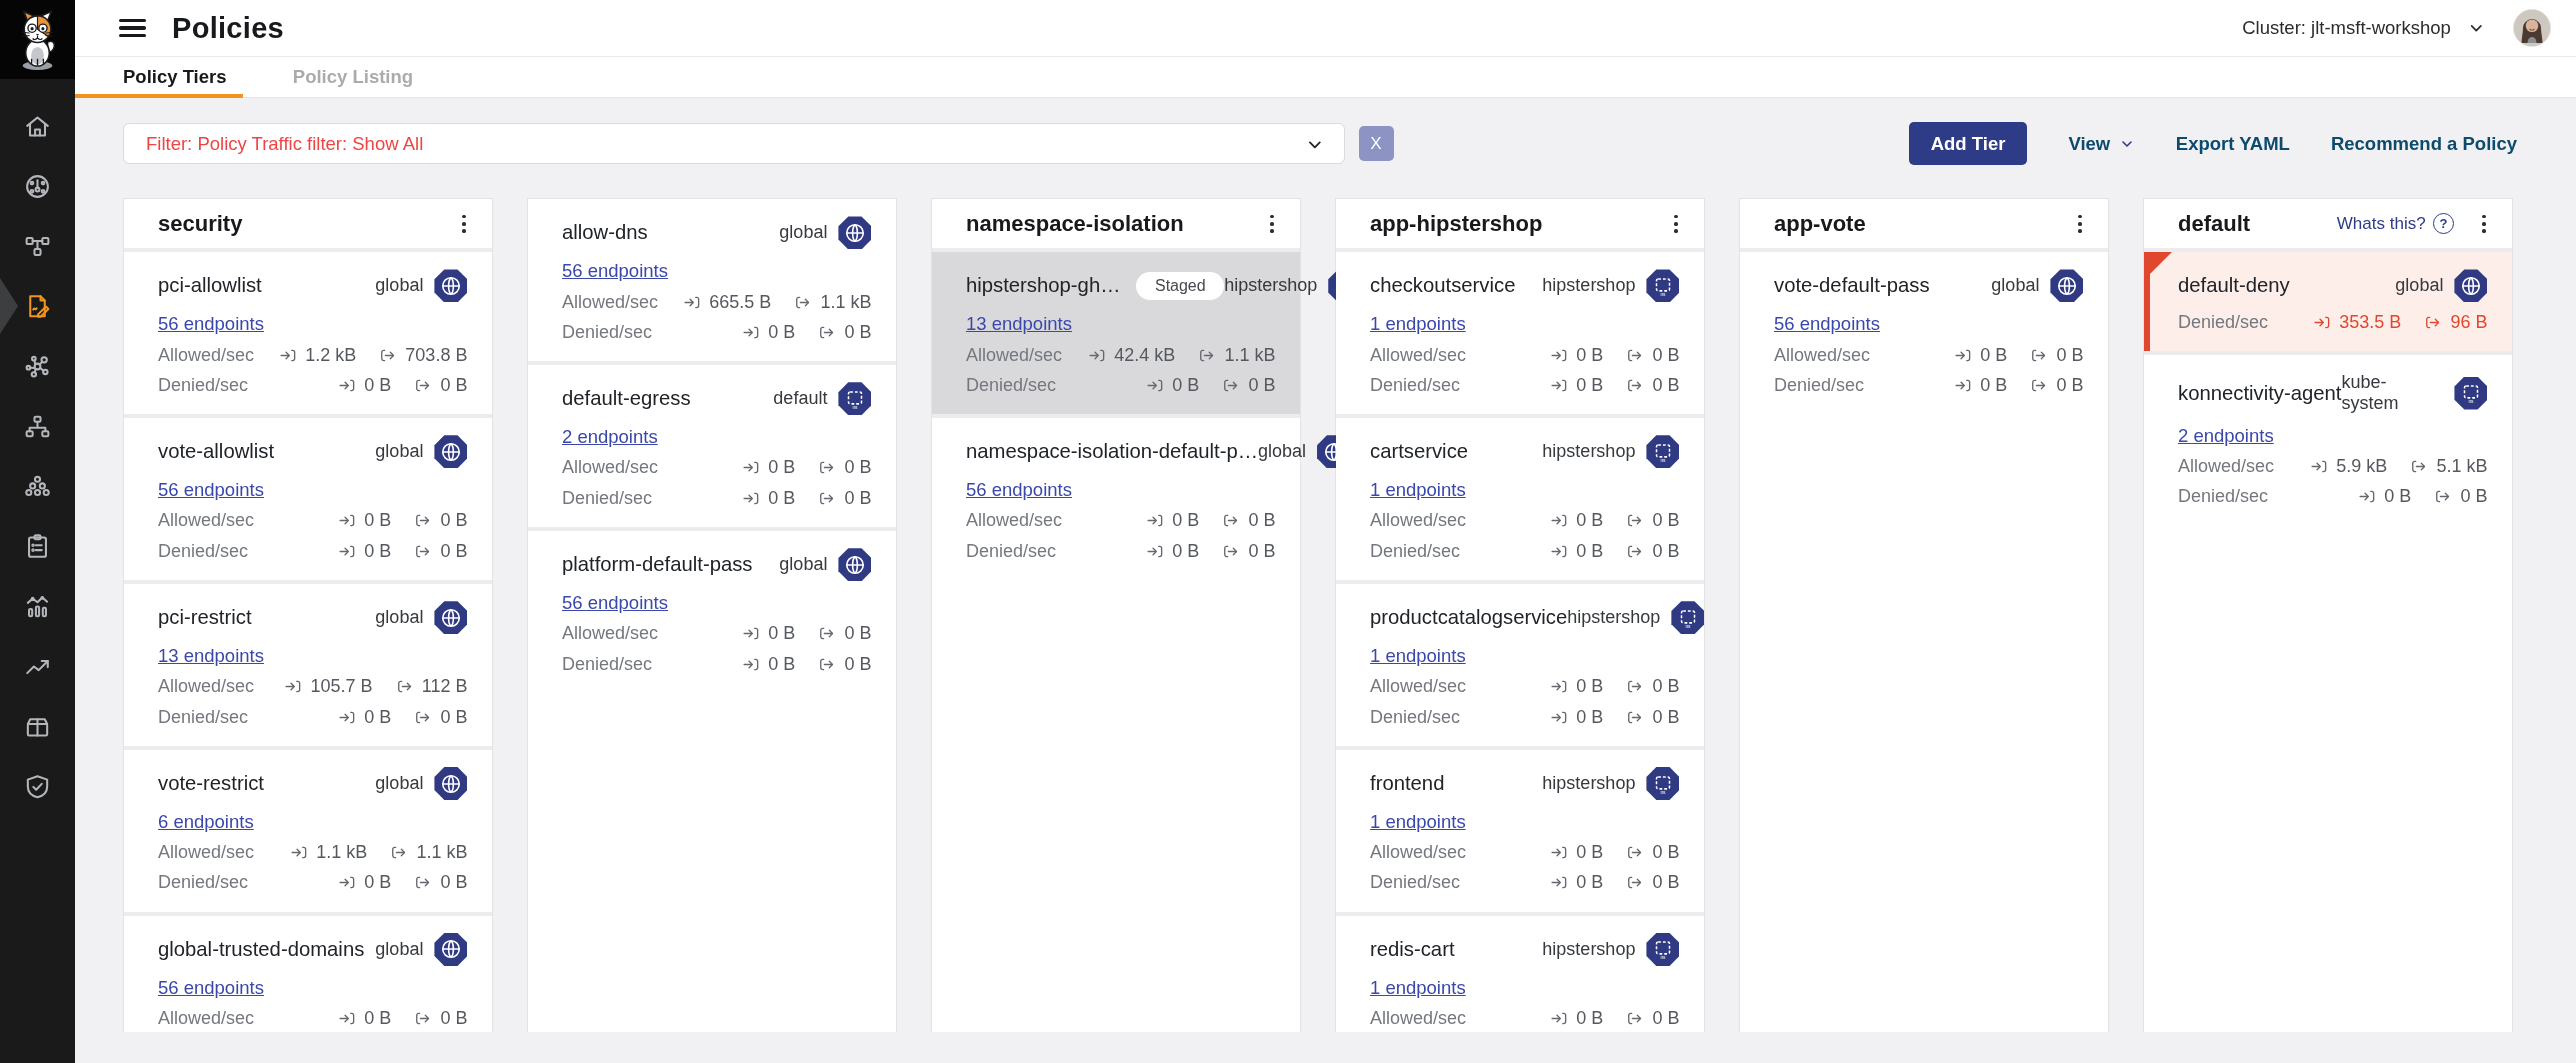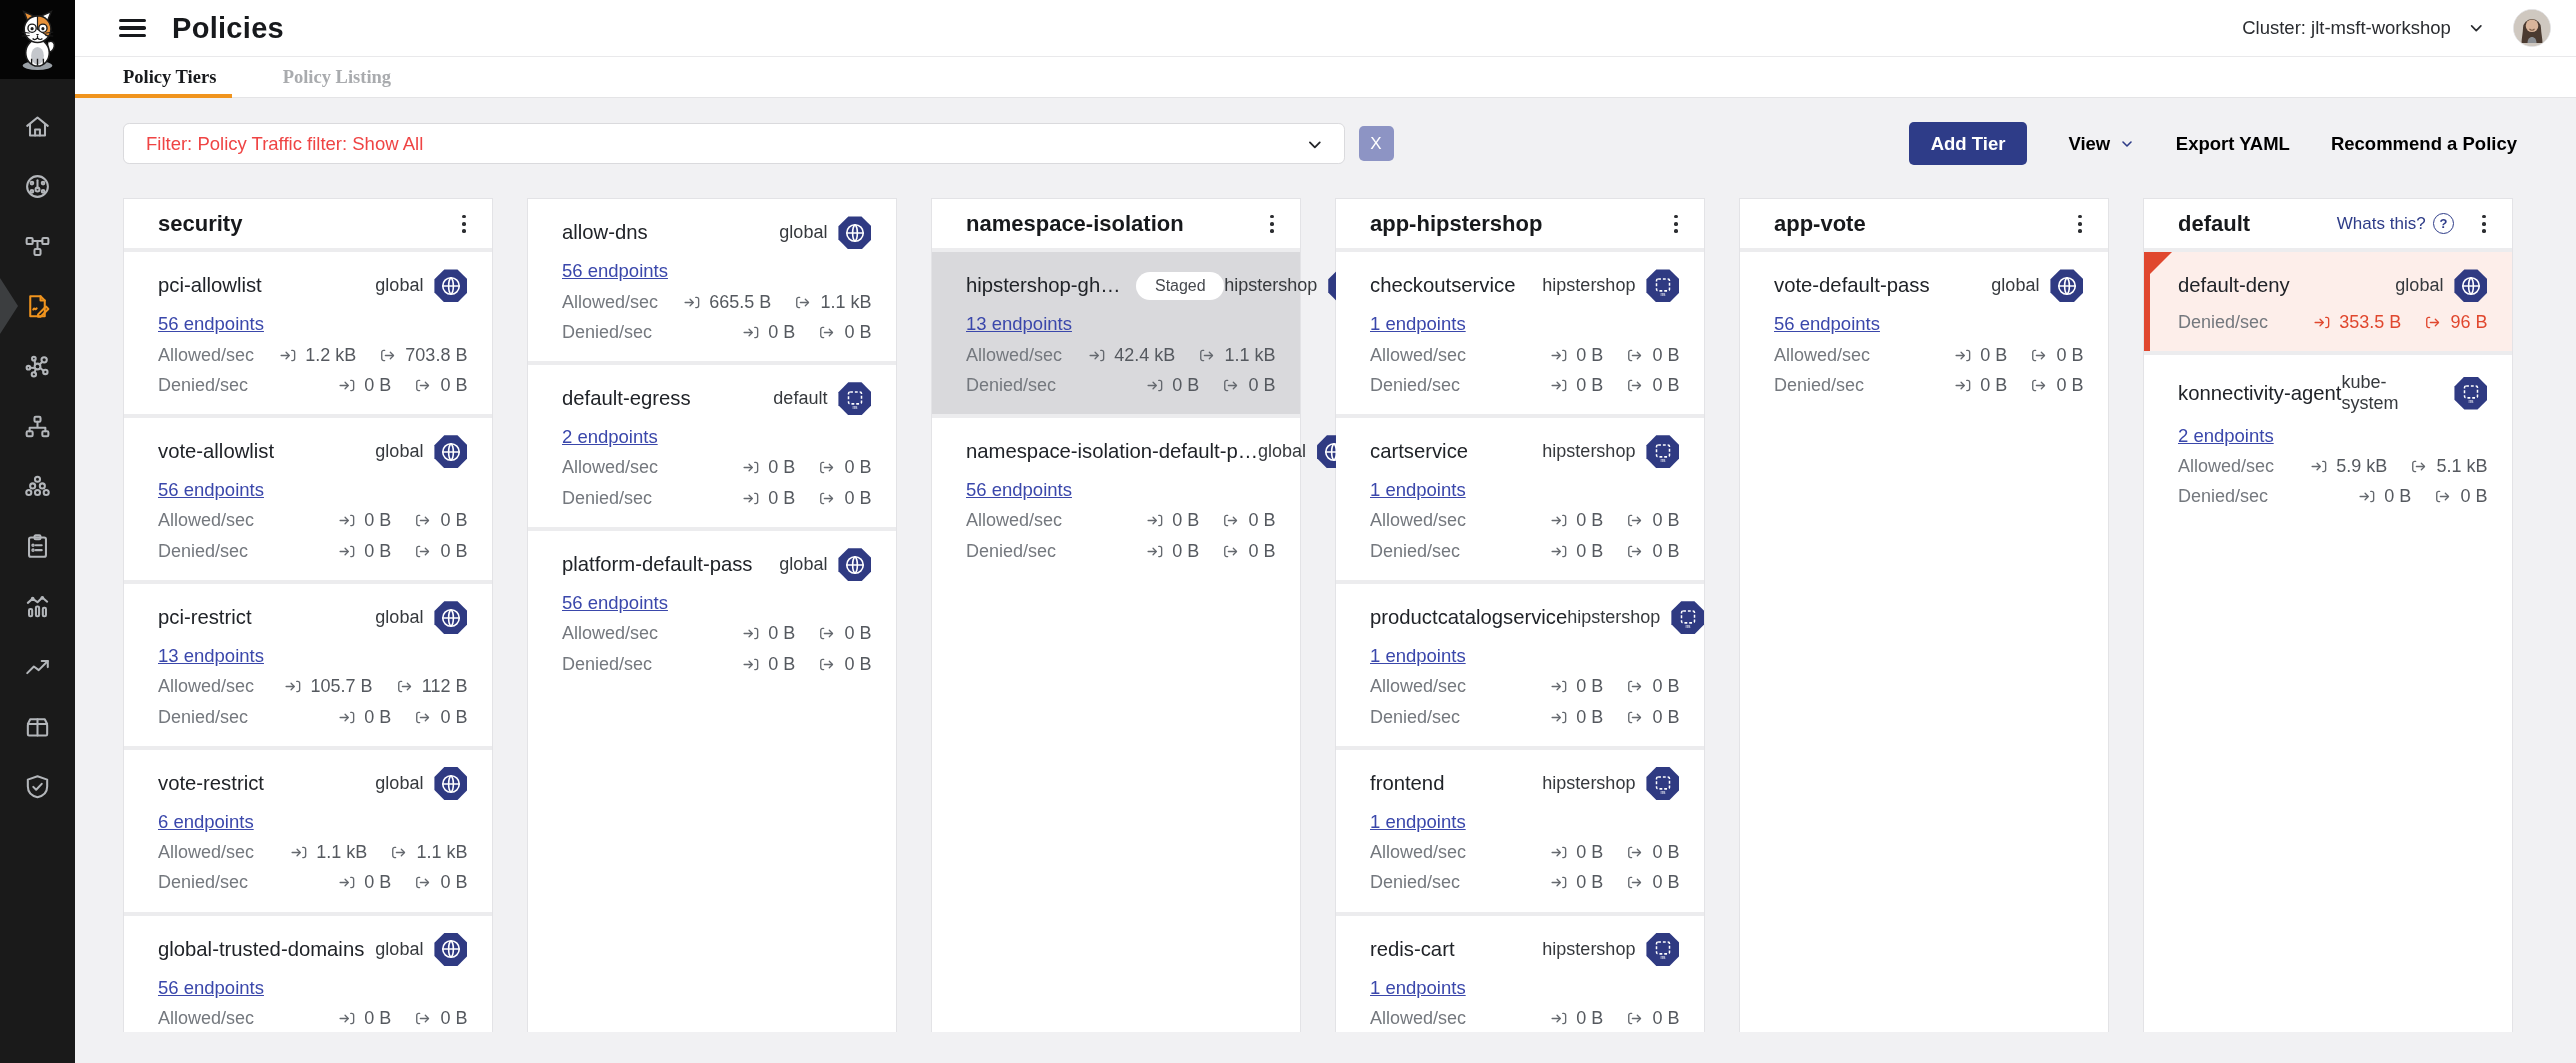--- a/index.html
+++ b/index.html
@@ -21,38 +21,38 @@
   .hamburger { margin-left:44px; width:27px; display:flex; flex-direction:column; gap:4.3px; cursor:pointer; }
   .hamburger i { display:block; height:3.1px; background:#17191c; border-radius:1.8px; }
   .page-title { margin-left:26px; font-size:29px; font-weight:bold; color:#17191c; letter-spacing:0.3px; }
   .top-right { margin-left:auto; display:flex; align-items:center; margin-right:24.6px; }
   .cluster-select { display:flex; align-items:center; gap:16px; font-size:18.5px; color:#2a2c30; cursor:pointer; }
   .cluster-select svg { width:18.5px; height:18.5px; stroke:#2a2c30; fill:none; stroke-width:2.2; stroke-linecap:round; stroke-linejoin:round; }
   .avatar { width:38px; height:38px; border-radius:50%; margin-left:28px; overflow:hidden; border:1.2px solid #e3e3e5; cursor:pointer; background:#cfc6bd; }
 
   
   .tabbar { position:absolute; left:75px; top:57px; right:0; height:41px; background:#fff; border-bottom:1.2px solid #e4e4e6; display:flex; align-items:stretch; }
-  .tab { display:flex; align-items:center; font-size:18.5px; font-weight:bold; cursor:pointer; position:relative;font-family:Liberation Serif, serif; }
+  .tab { display:flex; align-items:center; font-size:18.5px; font-weight:bold; cursor:pointer; position:relative; }
   .tab.active { color:#17191c; padding:0 16px 0 48px; }
   .tab.active::after { content:""; position:absolute; left:0; right:0; bottom:-1.2px; height:4.3px; background:#f0941e; }
   .tab.inactive { color:#a9abae; margin-left:38px; padding:0 12.3px; }
 
   
   .content { position:absolute; left:75px; top:99px; right:0; bottom:0; background:#f1f1f3; overflow:hidden; }
   .toolbar { display:flex; align-items:center; padding:23.4px 59px 0 48px; }
   .filter-box { position:relative; width:1222px; height:41px; background:#fff; border:0.6px solid #dadadd; border-radius:6.2px;
                 display:flex; align-items:center; padding:0 55px 0 22px; font-size:18.5px; color:#ef4444; cursor:pointer; }
   .filter-box .chev { position:absolute; right:19.7px; top:10.5px; }
   .filter-box .chev svg { width:19.7px; height:19.7px; stroke:#232529; fill:none; stroke-width:2.2; stroke-linecap:round; stroke-linejoin:round; }
   .clear-btn { width:35px; height:35px; margin-left:13.5px; background:#8d94c4; border:none; border-radius:4.9px; color:#fff; font-size:17px;
                font-family:"Liberation Sans",sans-serif; cursor:pointer; display:flex; align-items:center; justify-content:center; }
   .toolbar-actions { margin-left:auto; display:flex; align-items:center; gap:41px; }
   .btn-primary { background:#2e3c88; color:#fff; border:none; border-radius:4.9px; padding:10.5px 22px; font-size:18.5px; font-weight:bold;
                  font-family:"Liberation Sans",sans-serif; cursor:pointer; }
-  .btn-link { background:none; border:none; color:#000000; font-size:18.5px; font-weight:bold; font-family:"Liberation Sans",sans-serif;
+  .btn-link { background:none; border:none; color:#0c4a6e; font-size:18.5px; font-weight:bold; font-family:"Liberation Sans",sans-serif;
               cursor:pointer; display:flex; align-items:center; gap:8.6px; }
   .btn-link svg { width:16px; height:16px; stroke:#2e3c88; fill:none; stroke-width:2.4; stroke-linecap:round; stroke-linejoin:round; }
 
   
   .board { display:flex; align-items:flex-start; padding:33px 0 0 48px; height:867px; overflow:hidden; }
   .tier-column { width:370px; margin-right:34px; background:#fff; border:0.6px solid #e3e3e6; height:960px; flex:none; }
   .tier-header { height:53px; display:flex; align-items:center; padding:0 18.5px 0 34px; border-bottom:4.3px solid #ececee; }
   .tier-name { font-size:22px; font-weight:bold; color:#17191c; }
   .whats-this { margin-left:auto; display:flex; align-items:center; gap:7.4px; color:#2e3c88; font-size:17px; cursor:pointer; }
   .qmark { width:21px; height:21px; border:1.5px solid #2e3c88; border-radius:50%; display:flex; align-items:center; justify-content:center;

